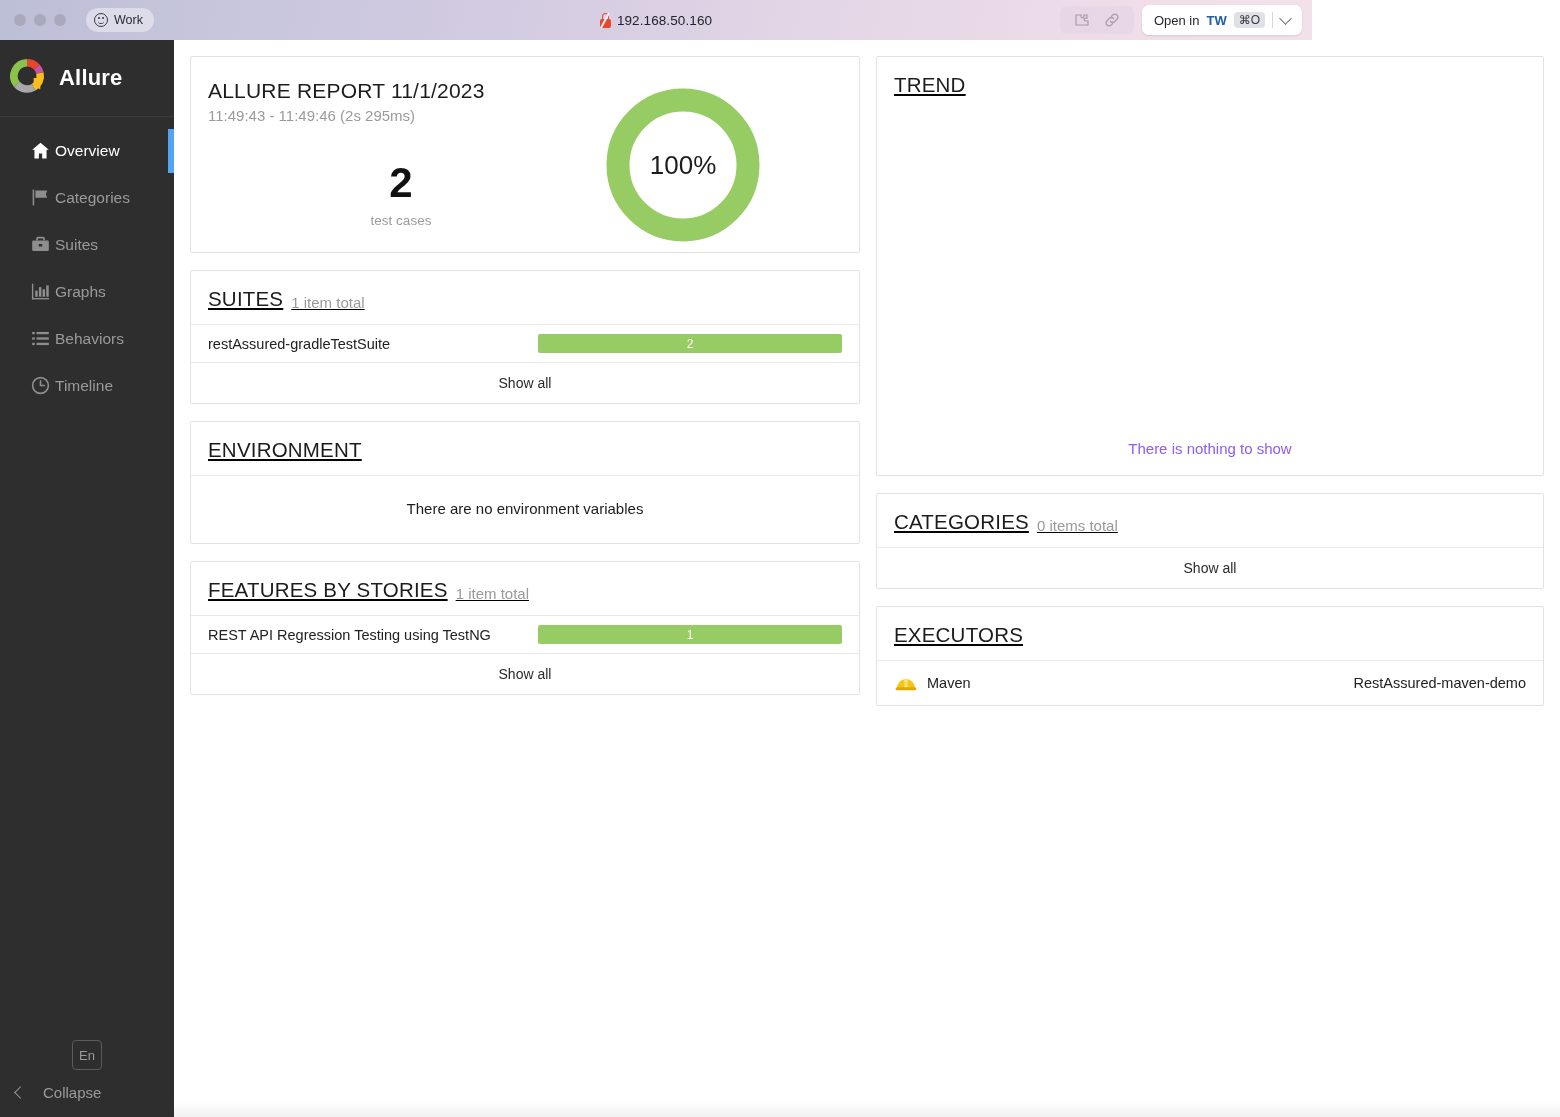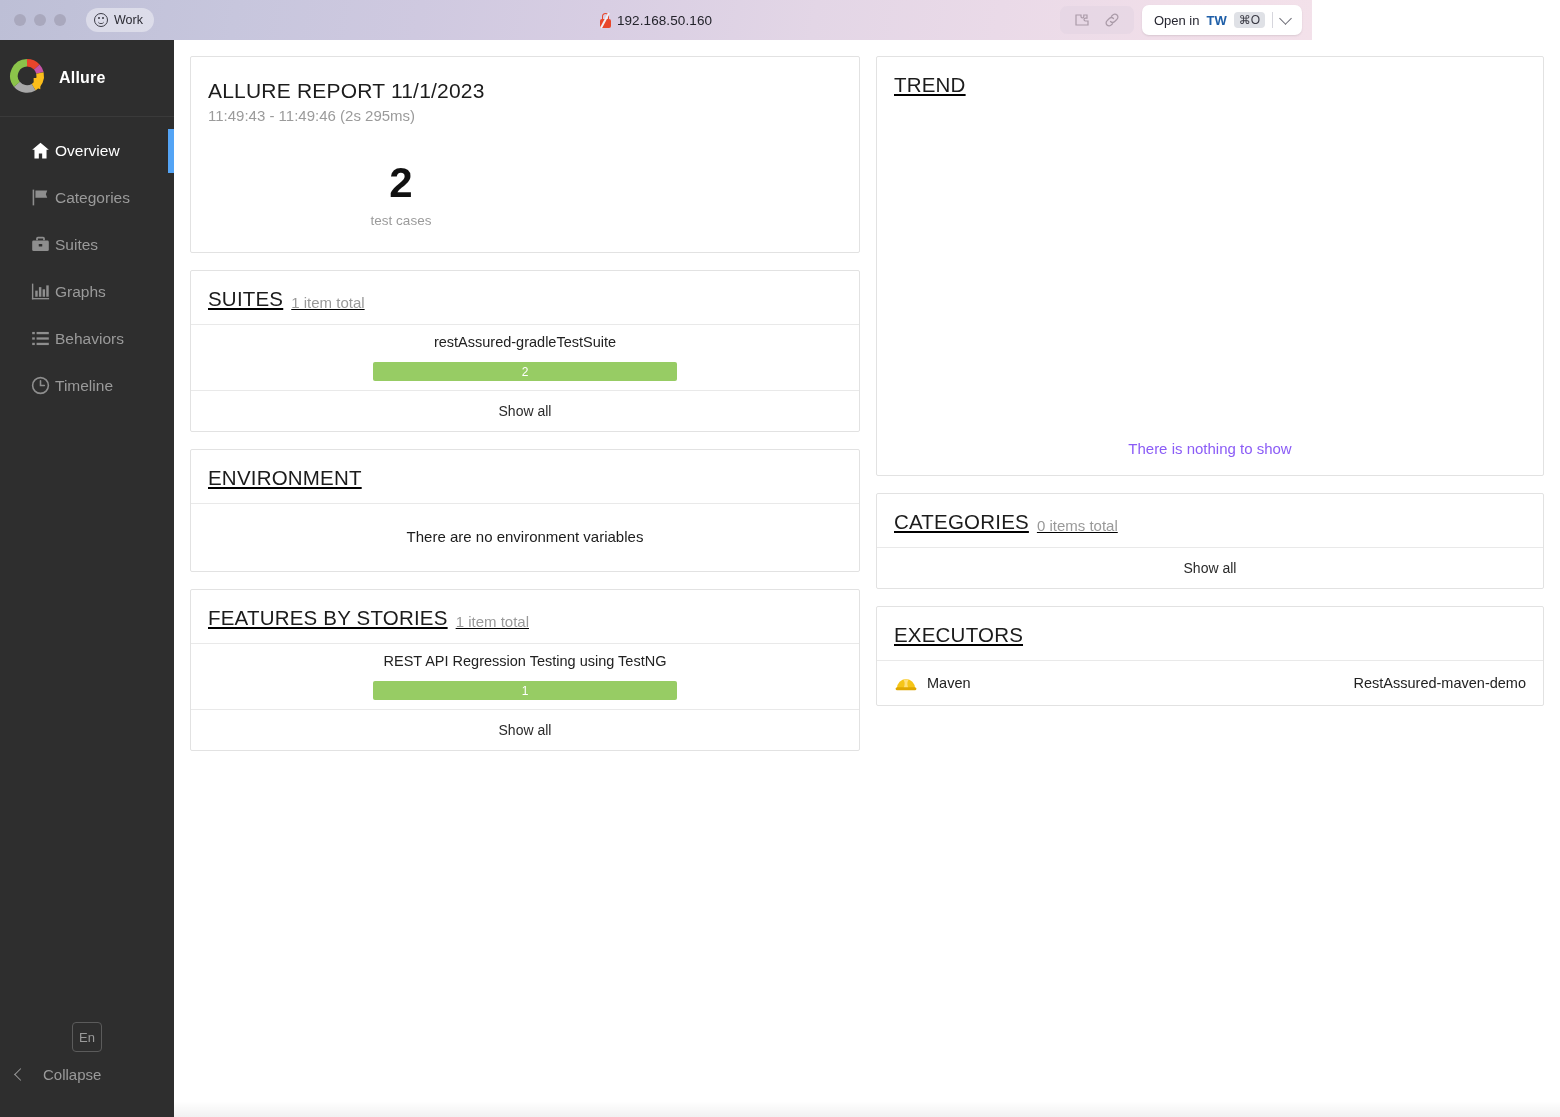--- a/index.html
+++ b/index.html
@@ -103,39 +103,39 @@
   .sidebar {
     position: absolute; left: 0; top: 40px;
     width: 174px; height: 1077px;
     background: #2e2e2e;
   }
   .brand {
     height: 77px; display: flex; align-items: center; gap: 13px;
     padding-left: 8px;
     border-bottom: 1px solid #3a3a3a;
   }
-  .brand-name { color: #fff; font-size: 16px; font-weight: 700; letter-spacing: .2px; }
+  .brand-name { color: #fff; font-size: 22px; font-weight: 700; letter-spacing: .2px; }
   .nav { padding-top: 10px; }
   .nav-item {
     position: relative;
     height: 47px; display: flex; align-items: center;
     padding-left: 29px; gap: 4px;
     color: #9a9a9a; font-size: 15.5px;
   }
   .nav-item.active { color: #ffffff; }
   .nav-item.active .accent {
     position: absolute; right: 0; top: 2px;
     width: 6px; height: 44px; background: #54a4f5;
   }
   .nav-icon { width: 22px; height: 22px; display: flex; align-items: center; justify-content: center; }
   .nav-icon svg { display: block; }
 
   .side-bottom {
     position: absolute; bottom: 0; left: 0; width: 174px;
-    padding-bottom: 34px;
+    padding-bottom: 16px;
   }
   .lang-btn {
     width: 30px; height: 30px; margin: 0 auto 14px;
     border: 1px solid #5b5b5b; border-radius: 4px;
     color: #9a9a9a; font-size: 13px;
     display: flex; align-items: center; justify-content: center;
   }
   .collapse-row {
     display: flex; align-items: center; gap: 18px;
     padding-left: 16px; color: #9a9a9a; font-size: 15px;
@@ -168,21 +168,20 @@
   .card-title {
     font-size: 20.5px; color: #1c1c1c; font-weight: 400;
     letter-spacing: .2px;
   }
   .card-sub { font-size: 15px; color: #999999; }
   .card-body { border-top: 1px solid #e9e9e9; }
   .row {
     display: flex; align-items: center;
     padding: 9px 17px; gap: 12px;
     border-bottom: 1px solid #e9e9e9;
-    flex-direction: column;
   }
   .row-label { font-size: 14.5px; color: #222; flex: 1; }
   .bar-wrap { width: 304px; flex: none; }
   .bar {
     height: 19px; background: #97cc64; border-radius: 2px;
     color: #fff; font-size: 12px;
     display: flex; align-items: center; justify-content: center;
   }
   .show-all {
     text-align: center; font-size: 14px; color: #2a2a2a;
@@ -390,20 +389,26 @@
 
       <div class="card report-card">
         <div class="report-head">
           <div class="report-title">ALLURE REPORT 11/1/2023</div>
           <div class="report-sub">11:49:43 - 11:49:46 (2s 295ms)</div>
         </div>
         <div class="tc-block">
           <div class="tc-num">2</div>
           <div class="tc-lbl">test cases</div>
         </div>
+        <div class="donut">
+          <svg width="160" height="160" viewBox="0 0 160 160">
+            <circle cx="80" cy="80" r="65" fill="none" stroke="#97cc64" stroke-width="23"></circle>
+          </svg>
+          <div class="donut-label">100%</div>
+        </div>
       </div>
 
       <div class="card">
         <div class="card-head">
           <span class="card-title">SUITES</span>
           <span class="card-sub">1 item total</span>
         </div>
         <div class="card-body">
           <div class="row">
             <span class="row-label">restAssured-gradleTestSuite</span>

